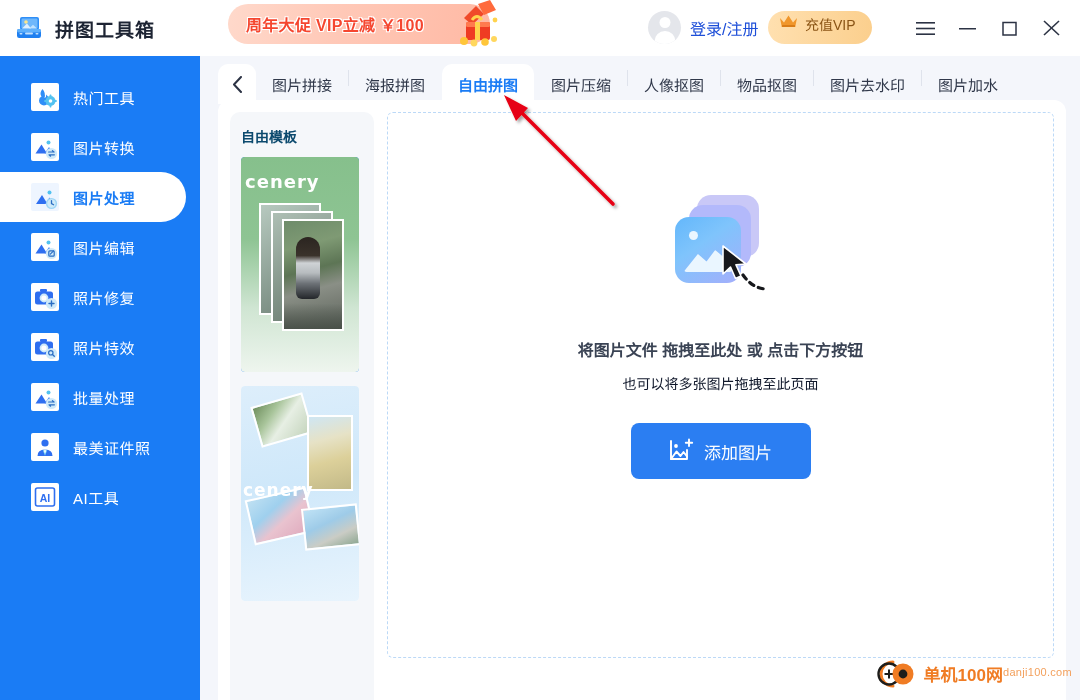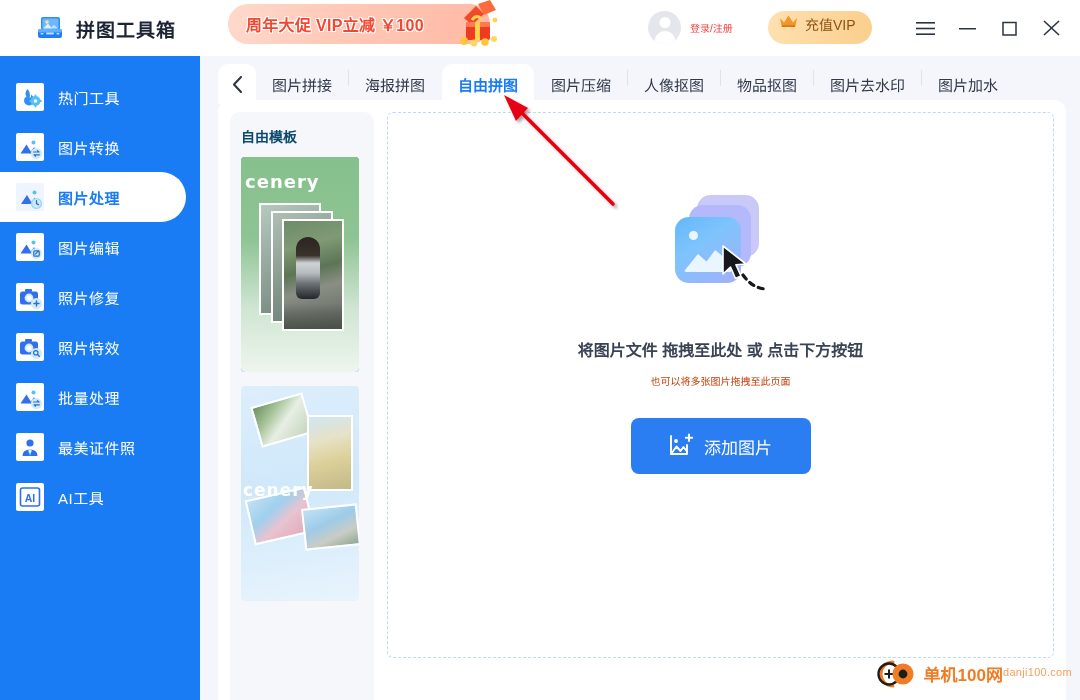--- a/index.html
+++ b/index.html
@@ -18,21 +18,21 @@
 
   
   .titlebar {
     position: absolute; left: 0; top: 0;
     width: 1080px; height: 56px;
     background: #ffffff;
     display: flex; align-items: center;
   }
   .brand {
     display: flex; align-items: center; gap: 11px;
-    width: 200px; height: 56px; padding-left: 35px;
+    width: 200px; height: 56px; padding-left: 14px;
   }
   .brand-logo {
     width: 30px; height: 30px; position: relative; flex: 0 0 auto;
   }
   .brand-title {
     font-size: 19px; font-weight: bold; color: #1d2433;
     letter-spacing: 1px; white-space: nowrap;
   }
 
   
@@ -70,21 +70,21 @@
   .avatar::before {
     content: ""; position: absolute; left: 50%; top: 6px;
     width: 11px; height: 11px; border-radius: 50%;
     background: #fff; transform: translateX(-50%);
   }
   .avatar::after {
     content: ""; position: absolute; left: 50%; top: 20px;
     width: 21px; height: 18px; border-radius: 11px 11px 0 0;
     background: #fff; transform: translateX(-50%);
   }
-  .login-text { font-size: 10px; color: #ef4444; white-space: nowrap; }
+  .login-text { font-size: 16px; color: #1d4ed8; white-space: nowrap; }
   .vip-btn {
     position: absolute; left: 768px; top: 11px;
     height: 33px; padding: 0 16px 8px 11px;
     border-radius: 17px;
     background: linear-gradient(95deg,#ffe0b0 0%,#fbcf8d 100%);
     display: flex; align-items: center; gap: 7px;
     cursor: pointer;
   }
   .vip-label { font-size: 14px; color: #8a5415; white-space: nowrap; }
 
@@ -102,21 +102,21 @@
   
   .sidebar {
     position: absolute; left: 0; top: 56px;
     width: 200px; height: 644px;
     background: #1a7cf5;
   }
   .nav-item {
     position: relative;
     height: 50px; margin-bottom: 0;
     display: flex; align-items: center; gap: 14px;
-    padding-left: 16px;
+    padding-left: 31px;
     cursor: pointer;
   }
   .nav-item + .nav-item { margin-top: 0; }
   .nav-icon {
     width: 28px; height: 28px; border-radius: 2px;
     position: relative; flex: 0 0 auto;
     background: #ffffff;
     display: block;
   }
   .nav-label {
@@ -292,21 +292,21 @@
   }
   .u-cursor { position: absolute; left: 52px; top: 54px; }
 
   .drop-main {
     margin-top: 34px;
     font-size: 16px; color: #3c4considering; color: #3a4considering;
     color: #3a4354; font-weight: bold; white-space: nowrap;
   }
   .drop-sub {
     margin-top: 12px;
-    font-size: 10px; color: #c2410c; white-space: nowrap;
+    font-size: 14px; color: #0f172a; white-space: nowrap;
   }
   .add-btn {
     margin-top: 30px;
     width: 180px; height: 56px; border-radius: 8px;
     background: #2b7ef2;
     display: flex; align-items: center; justify-content: center; gap: 10px;
     cursor: pointer; border: none;
   }
   .add-btn-label { font-size: 17px; color: #ffffff; white-space: nowrap; }
 

